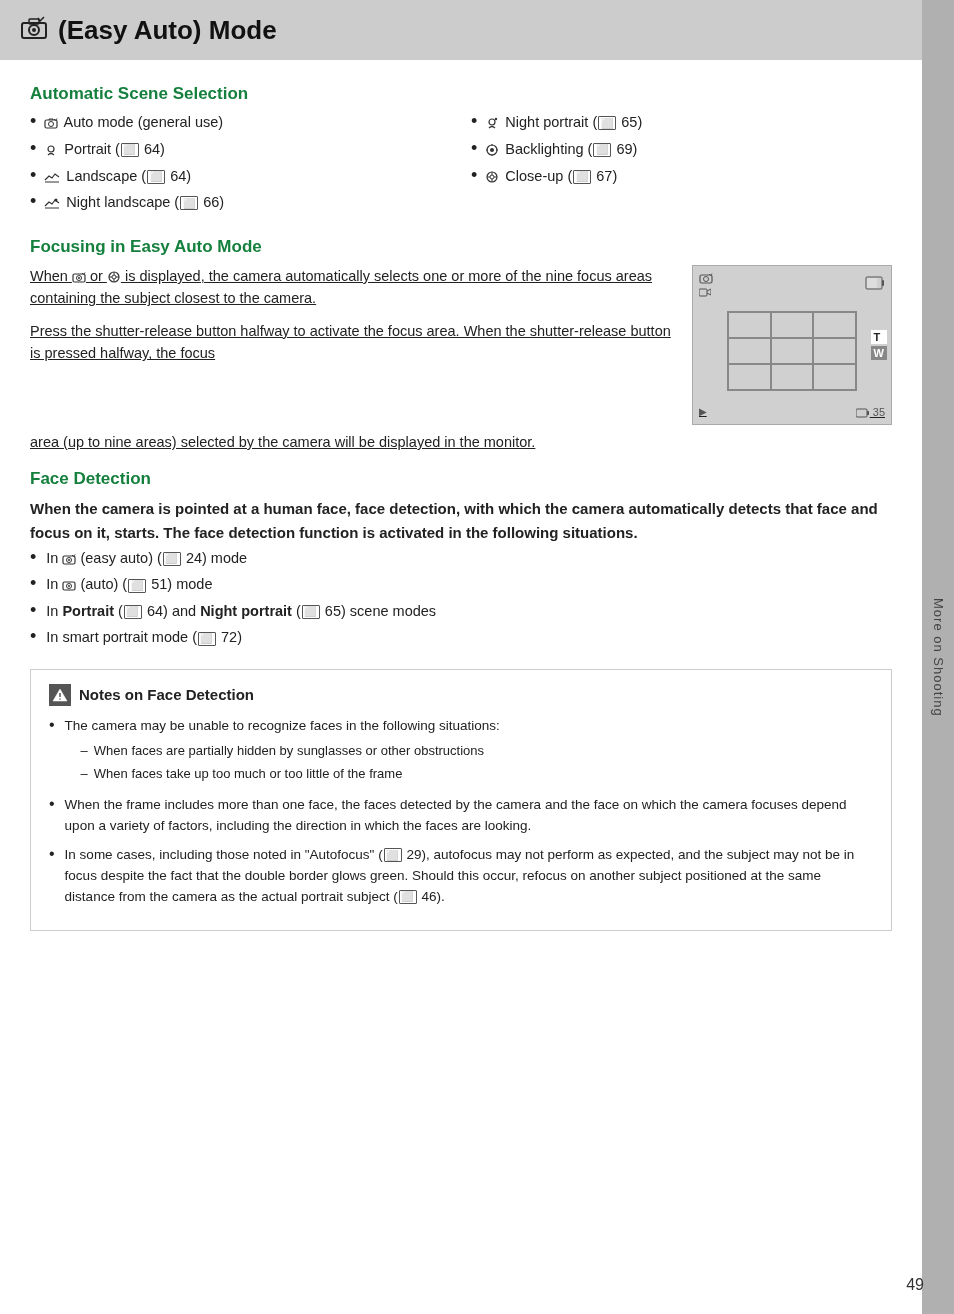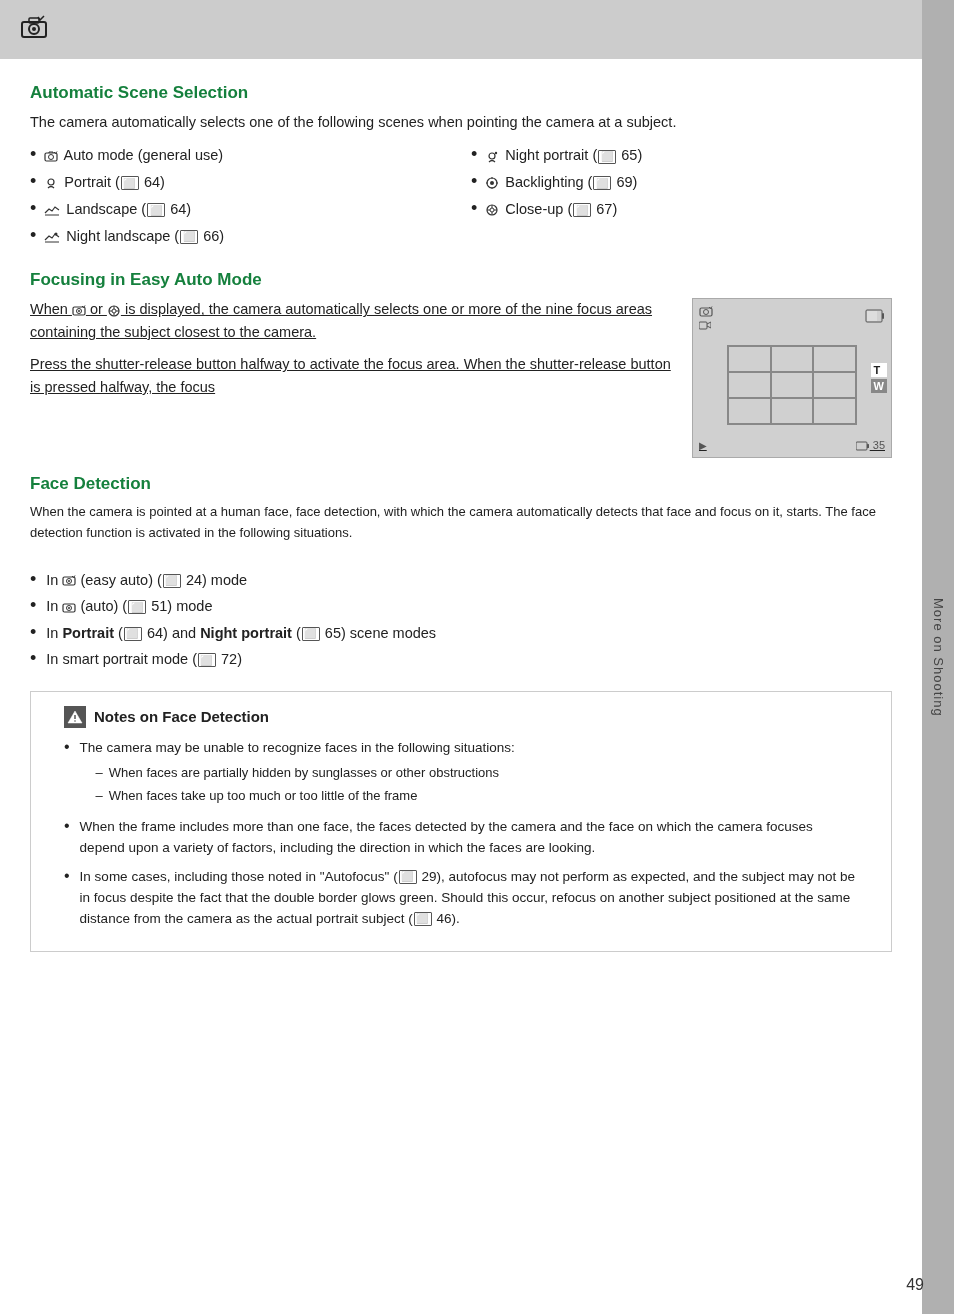--- a/index.html
+++ b/index.html
@@ -222,23 +222,24 @@
       padding: 1px 3px;
     }
 
     
     .face-detection-section {
       padding: 0 30px;
       margin-bottom: 16px;
     }
 
     .face-detection-section p {
-      font-size: 13px;
+      font-size: 15px;
       line-height: 1.55;
-      margin-bottom: 26px;
+      margin-bottom: 3px;
+      font-weight: bold;
     }
 
     .face-bullet-list {
       list-style: none;
       margin-bottom: 10px;
     }
 
     .face-bullet-list li {
       display: flex;
       align-items: baseline;
@@ -253,21 +254,21 @@
     }
 
     strong {
       font-weight: bold;
     }
 
     
     .notes-box {
       margin: 20px 30px;
       border: 1px solid #ccc;
-      padding: 14px 33px;
+      padding: 14px 18px;
     }
 
     .notes-title {
       display: flex;
       align-items: center;
       gap: 8px;
       font-weight: bold;
       font-size: 15px;
       margin-bottom: 10px;
     }
@@ -348,24 +349,24 @@
         
         <svg width="28" height="24" viewBox="0 0 28 24" fill="none">
           <rect x="2" y="7" width="24" height="15" rx="2" stroke="#222" stroke-width="2" fill="none"></rect>
           <circle cx="14" cy="14" r="5" stroke="#222" stroke-width="2" fill="none"></circle>
           <rect x="9" y="3" width="10" height="5" rx="1" stroke="#222" stroke-width="1.5" fill="none"></rect>
           <circle cx="14" cy="14" r="2" fill="#222"></circle>
 
           <path d="M18 2 L20 5 L24 1" stroke="#222" stroke-width="1.5" fill="none"></path>
         </svg>
       </span>
+      <span class="page-title">(Easy Auto) Mode</span>
     </div>
 
     <div class="section-heading">Automatic Scene Selection</div>
-    <div class="section-text">The camera automatically selects one of the following scenes when pointing the camera at a subject.</div>
 
     <div class="bullet-columns">
       <div class="bullet-col">
         <div class="bullet-item">
           <span class="bullet-dot">•</span>
           <span>
             <svg width="14" height="13" viewBox="0 0 14 13" style="vertical-align:middle;margin-right:2px">
                 <rect x="1" y="3" width="12" height="8" rx="1.5" stroke="#333" stroke-width="1.2" fill="none"></rect>
                 <path d="M5 3V2h4v1" stroke="#333" stroke-width="1" fill="none"></path>
                 <circle cx="7" cy="7" r="2.5" stroke="#333" stroke-width="1" fill="none"></circle>
@@ -523,20 +524,23 @@
                 35
               </span>
             </div>
           </div>
           <div class="tw-indicator">
             <span class="t-label">T</span>
             <span class="w-label">W</span>
           </div>
         </div>
       </div>
+      <p style="font-size:14.5px;line-height:1.55;margin-top:6px;">
+        area (up to nine areas) selected by the camera will be displayed in the monitor.
+      </p>
     </div>
 
     <div class="section-heading">Face Detection</div>
 
     <div class="face-detection-section">
       <p>When the camera is pointed at a human face, face detection, with which the camera automatically detects that face and focus on it, starts. The face detection function is activated in the following situations.</p>
 
       <ul class="face-bullet-list">
         <li>
           <span class="bullet-dot">•</span>

